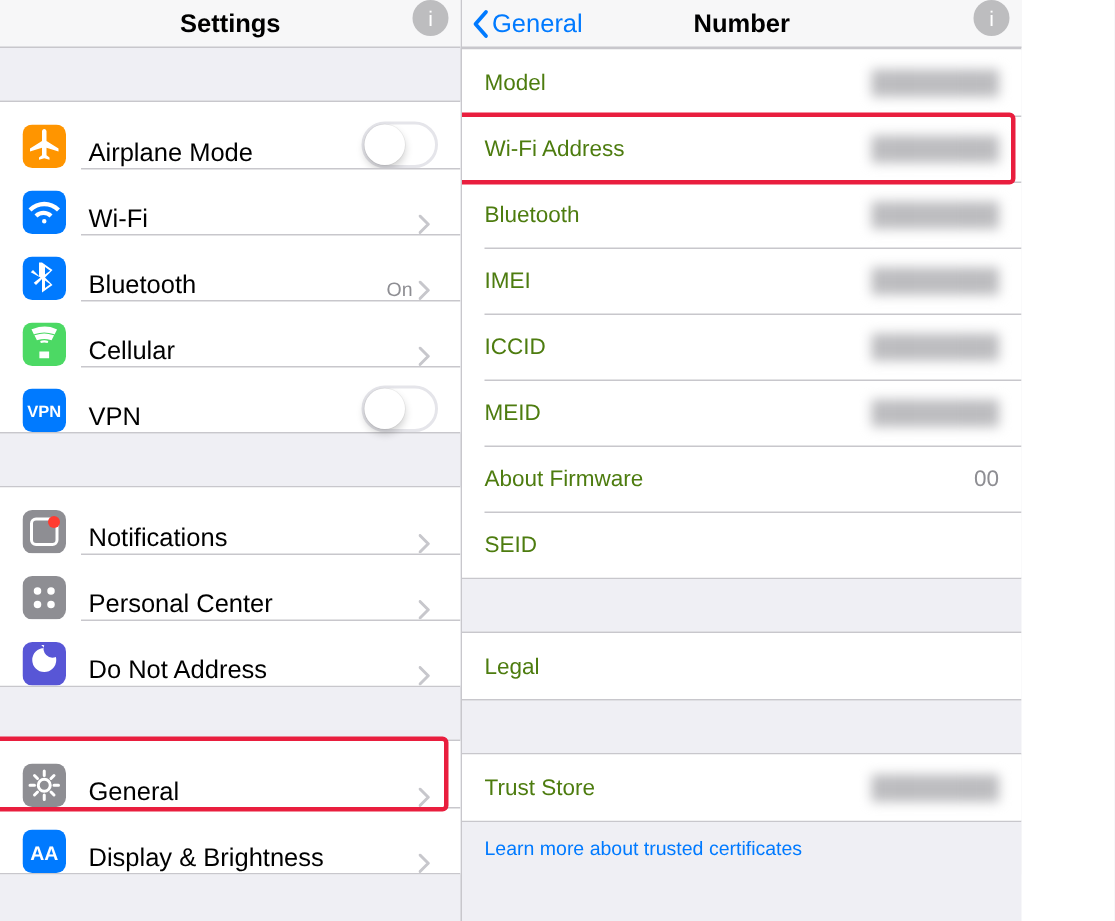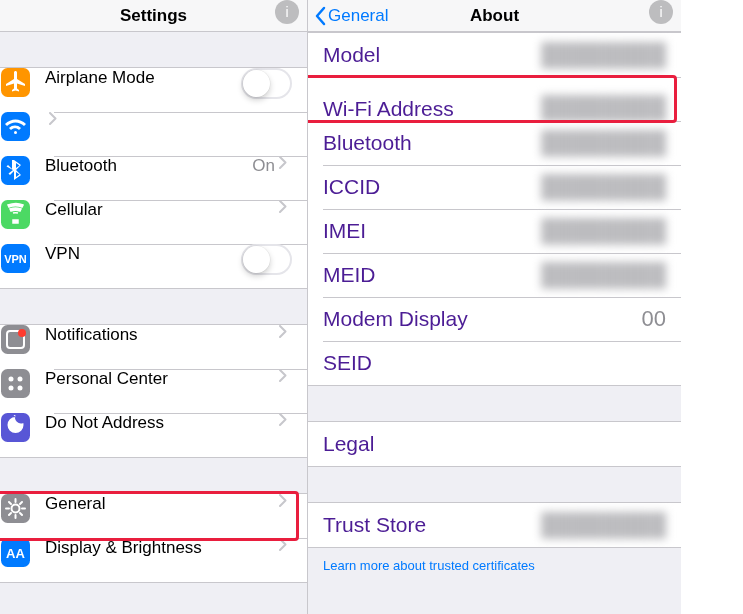--- a/index.html
+++ b/index.html
@@ -6,34 +6,34 @@
 body { font-family: -apple-system, "Helvetica Neue", Helvetica, Arial, sans-serif; background: #fff; width: 743px; height: 614px; overflow: hidden; display: flex; }
 .panel-left { width: 308px; height: 100%; background: #efeff4; border-right: 1px solid #c8c7cc; display: flex; flex-direction: column; }
 .panel-right { width: 373px; height: 100%; background: #efeff4; display: flex; flex-direction: column; position: relative; }
 .hdr { height: 32px; background: #f7f7f8; display: flex; align-items: center; justify-content: center; position: relative; border-bottom: 1px solid #c8c7cc; }
 .hdr-title { font-size: 17px; font-weight: 600; color: #000; }
 .hdr-back { position: absolute; left: 6px; top: 50%; transform: translateY(-50%); color: #007aff; font-size: 17px; display: flex; align-items: center; cursor: pointer; }
 .hdr-back svg { width: 12px; height: 20px; margin-right: 2px; }
 .hdr-info { position: absolute; right: 8px; top: 0; width: 24px; height: 24px; border-radius: 50%; background: #bdbdbf; display: flex; align-items: center; justify-content: center; color: #fff; font-size: 14px; }
 .group { background: #fff; border-top: 1px solid #c8c7cc; border-bottom: 1px solid #c8c7cc; }
 .gap { height: 35px; }
-.row { min-height: 44px; display: flex; align-items: flex-start; padding-left: 1px; position: relative; cursor: pointer; background: #fff; }
+.row { min-height: 44px; display: flex; align-items: flex-end; padding-left: 15px; position: relative; cursor: pointer; background: #fff; }
 .row + .row::before { content: ""; position: absolute; top: 0; left: 54px; right: 0; height: 1px; background: #c8c7cc; }
 .row .ico { width: 29px; height: 29px; border-radius: 6.5px; margin-right: 15px; display: flex; align-items: center; justify-content: center; flex-shrink: 0; }
 .row .lbl { font-size: 17px; color: #000; flex: 1; }
-.row .val { font-size: 17px; color: #8e8e93; margin-right: 4px; }
+.row .val { font-size: 13px; color: #8e8e93; margin-right: 4px; }
 .row .chev { width: 18px; margin-right: 10px; color: #c7c7cc; display: flex; align-items: center; }
 .row .chev svg { width: 8px; height: 13px; }
 .row .toggle { width: 51px; height: 31px; border-radius: 16px; background: #fff; border: 2px solid #e5e5ea; position: relative; margin-right: 15px; flex-shrink: 0; }
 .row .toggle::after { content: ""; position: absolute; width: 27px; height: 27px; border-radius: 50%; background: #fff; box-shadow: 0 3px 6px rgba(0,0,0,.2), 0 0 0 .5px rgba(0,0,0,.06); left: 0; top: 0; }
 .highlight-box { position: absolute; border: 3px solid #e91e3e; border-radius: 4px; pointer-events: none; z-index: 10; }
 .about-row { min-height: 44px; display: flex; align-items: center; padding: 0 15px; background: #fff; position: relative; cursor: pointer; }
 .about-row + .about-row::before { content: ""; position: absolute; top: 0; left: 15px; right: 0; height: 1px; background: #c8c7cc; }
-.about-row .albl { font-size: 21px; color: #4c1d95; flex: 1; }
-.about-row .aval { font-size: 22px; color: #8e8e93; max-width: 180px; }
+.about-row .albl { font-size: 15px; color: #4d7c0f; flex: 1; }
+.about-row .aval { font-size: 15px; color: #8e8e93; max-width: 180px; }
 .about-row .aval.blur { filter: blur(4px); color: #bcbcbf; }
 .about-row .chev { color: #c7c7cc; margin-left: 6px; display:flex; align-items:center; }
 .link-row { padding: 10px 15px; font-size: 13px; color: #007aff; background: #efeff4; cursor: pointer; }
 .scroll { overflow-y: hidden; }
 </style>
 </head>
 <body>
 
 <div class="panel-left">
   <div class="hdr">
@@ -53,20 +53,21 @@
           <span class="lbl">Airplane Mode</span>
           <div class="toggle"></div>
         </div>
         <div class="row">
           <div class="ico">
             <svg width="29" height="29" viewBox="0 0 29 29">
               <rect width="29" height="29" rx="6.5" fill="#007aff"></rect>
               <path d="M4 12c6-6 15-6 21 0l-2 2c-4.7-4.7-12.3-4.7-17 0zM8 16c3.3-3.3 8.7-3.3 12 0l-2 2c-2.2-2.2-5.8-2.2-8 0zM13 20.5a1.5 1.5 0 113 0 1.5 1.5 0 01-3 0z" fill="#fff"></path>
             </svg>
           </div>
+          <span class="lbl">Wi-Fi</span>
           <span class="val"></span>
           <span class="chev">
             <svg viewBox="0 0 8 13">
               <path d="M1 1 L6.5 6.5 L1 12" stroke="currentColor" stroke-width="2" fill="none" stroke-linecap="round" stroke-linejoin="round"></path>
             </svg>
           </span>
         </div>
         <div class="row">
           <div class="ico">
             <svg width="29" height="29" viewBox="0 0 29 29">
@@ -193,52 +194,52 @@
 </div>
 
 <div class="panel-right">
   <div class="hdr">
     <span class="hdr-back">
       <svg viewBox="0 0 12 20" fill="none">
           <path d="M10 2 L3 10 L10 18" stroke="#007aff" stroke-width="2.5" stroke-linecap="round" stroke-linejoin="round"></path>
         </svg>
       <span>General</span>
     </span>
-    <span class="hdr-title">About</span>
+    <span class="hdr-title">Number</span>
     <span class="hdr-info">i</span>
   </div>
   <div class="scroll" id="right-groups">
       <div class="group">
         <div class="about-row">
           <span class="albl">Model</span>
           <span class="aval blur">████████</span>
         </div>
-        <div class="about-row" style="position: relative; align-items: flex-end;">
+        <div class="about-row" style="position: relative;">
           <span class="albl">Wi-Fi Address</span>
           <span class="aval blur">████████</span>
           <div class="highlight-box" style="position: absolute; inset: -2px 4px -2px -4px; border: 3px solid rgb(233, 30, 62); border-radius: 4px; pointer-events: none; z-index: 5;"></div>
         </div>
         <div class="about-row">
           <span class="albl">Bluetooth</span>
           <span class="aval blur">████████</span>
         </div>
         <div class="about-row">
+          <span class="albl">IMEI</span>
+          <span class="aval blur">████████</span>
+        </div>
+        <div class="about-row">
           <span class="albl">ICCID</span>
           <span class="aval blur">████████</span>
         </div>
         <div class="about-row">
-          <span class="albl">IMEI</span>
-          <span class="aval blur">████████</span>
-        </div>
-        <div class="about-row">
           <span class="albl">MEID</span>
           <span class="aval blur">████████</span>
         </div>
         <div class="about-row">
-          <span class="albl">Modem Display</span>
+          <span class="albl">About Firmware</span>
           <span class="aval">00</span>
         </div>
         <div class="about-row">
           <span class="albl">SEID</span>
           <span class="chev">
             <svg viewBox="0 0 8 13">
               <path d="M1 1 L6.5 6.5 L1 12" stroke="currentColor" stroke-width="2" fill="none" stroke-linecap="round" stroke-linejoin="round"></path>
             </svg>
           </span>
         </div>

